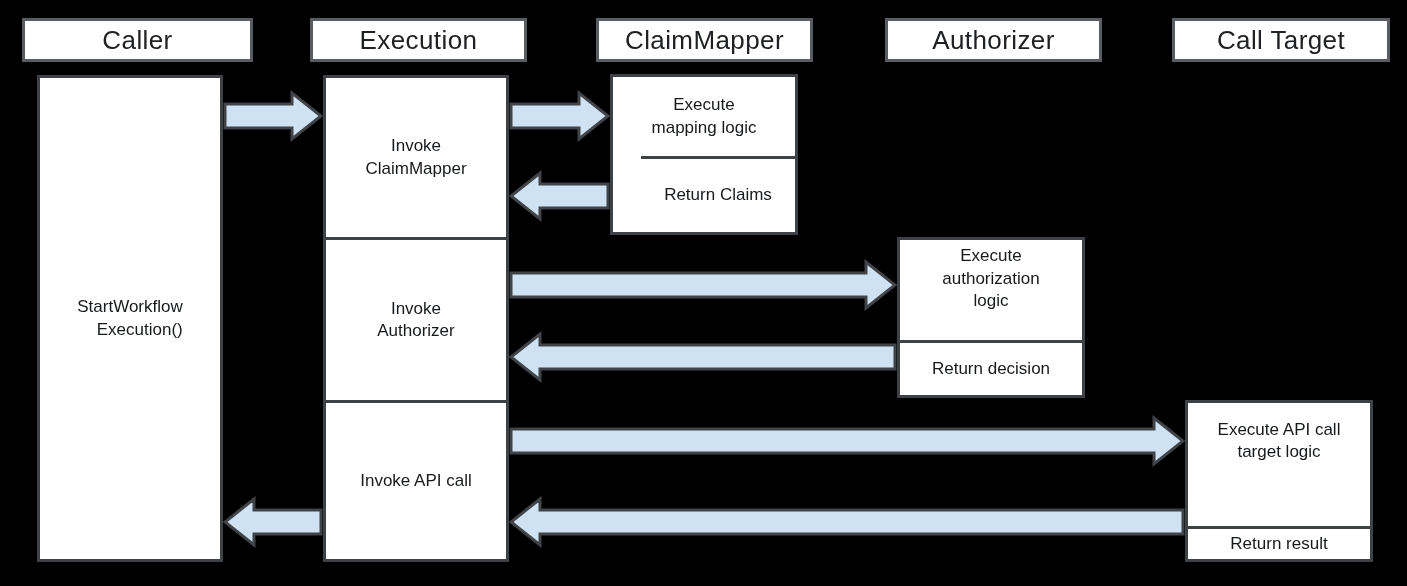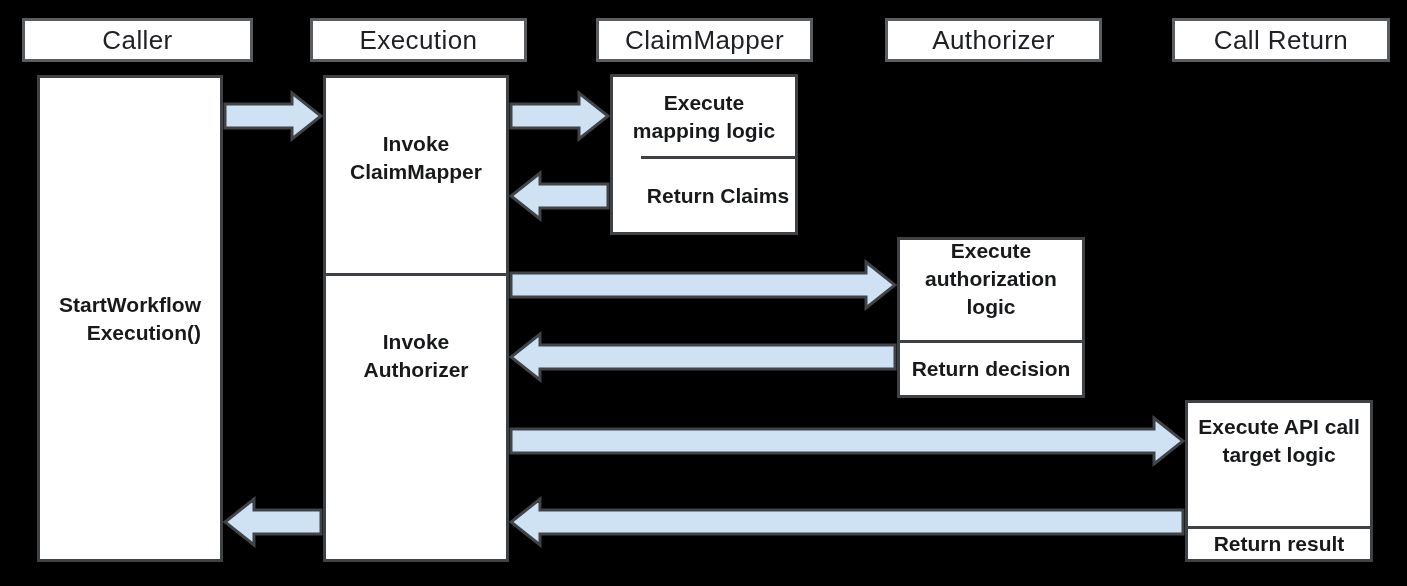--- a/index.html
+++ b/index.html
@@ -24,21 +24,21 @@
     position:absolute;
     background:#ffffff;
     border:3px solid #3f4245;
     box-sizing:border-box;
     display:flex;flex-direction:column;
   }
   .cell{
     box-sizing:border-box;
     display:flex;align-items:center;justify-content:center;
     text-align:center;
-    font-size:21px;font-weight:700;color:#17191b;
+    font-size:17px;font-weight:400;color:#17191b;
     line-height:1.32;
     white-space:pre-line;
     padding:0 4px;
   }
   .cell.divided{border-top:3px solid #3f4245;}
   .arrows-layer{position:absolute;left:0;top:0;width:100%;height:100%;pointer-events:none;}
 </style>
 </head>
 <body>
 
@@ -50,33 +50,34 @@
   <div class="lane-header" style="left:310px;width:217px;">
       <span>Execution</span>
     </div>
   <div class="lane-header" style="left:596px;width:217px;">
       <span>ClaimMapper</span>
     </div>
   <div class="lane-header" style="left:885px;width:217px;">
       <span>Authorizer</span>
     </div>
   <div class="lane-header" style="left:1172px;width:218px;">
-      <span>Call Return</span>
+      <span>Call Target</span>
     </div>
 
   <div class="col-box" style="left:37px;top:75px;width:186px;height:487px;">
     <div class="cell" style="flex:1;text-align:right;"><span>StartWorkflow
 Execution()</span></div>
   </div>
 
-  <div class="col-box" style="left:323px;top:75px;width:186px;height:487px;gap:36px;">
+  <div class="col-box" style="left:323px;top:75px;width:186px;height:487px;">
     <div class="cell" style="height:159px;"><span>Invoke
 ClaimMapper</span></div>
     <div class="cell divided" style="height:163px;"><span>Invoke
 Authorizer</span></div>
+    <div class="cell divided" style="flex:1;"><span>Invoke API call</span></div>
   </div>
 
   <div class="col-box" style="left:610px;top:74px;width:188px;height:161px;">
     <div class="cell" style="height:79px;"><span>Execute
 mapping logic</span></div>
     <div class="cell divided" style="flex:1;margin-left:28px;"><span>Return Claims</span></div>
   </div>
 
   <div class="col-box" style="left:897px;top:237px;width:188px;height:161px;">
     <div class="cell" style="height:78px;"><span>Execute

